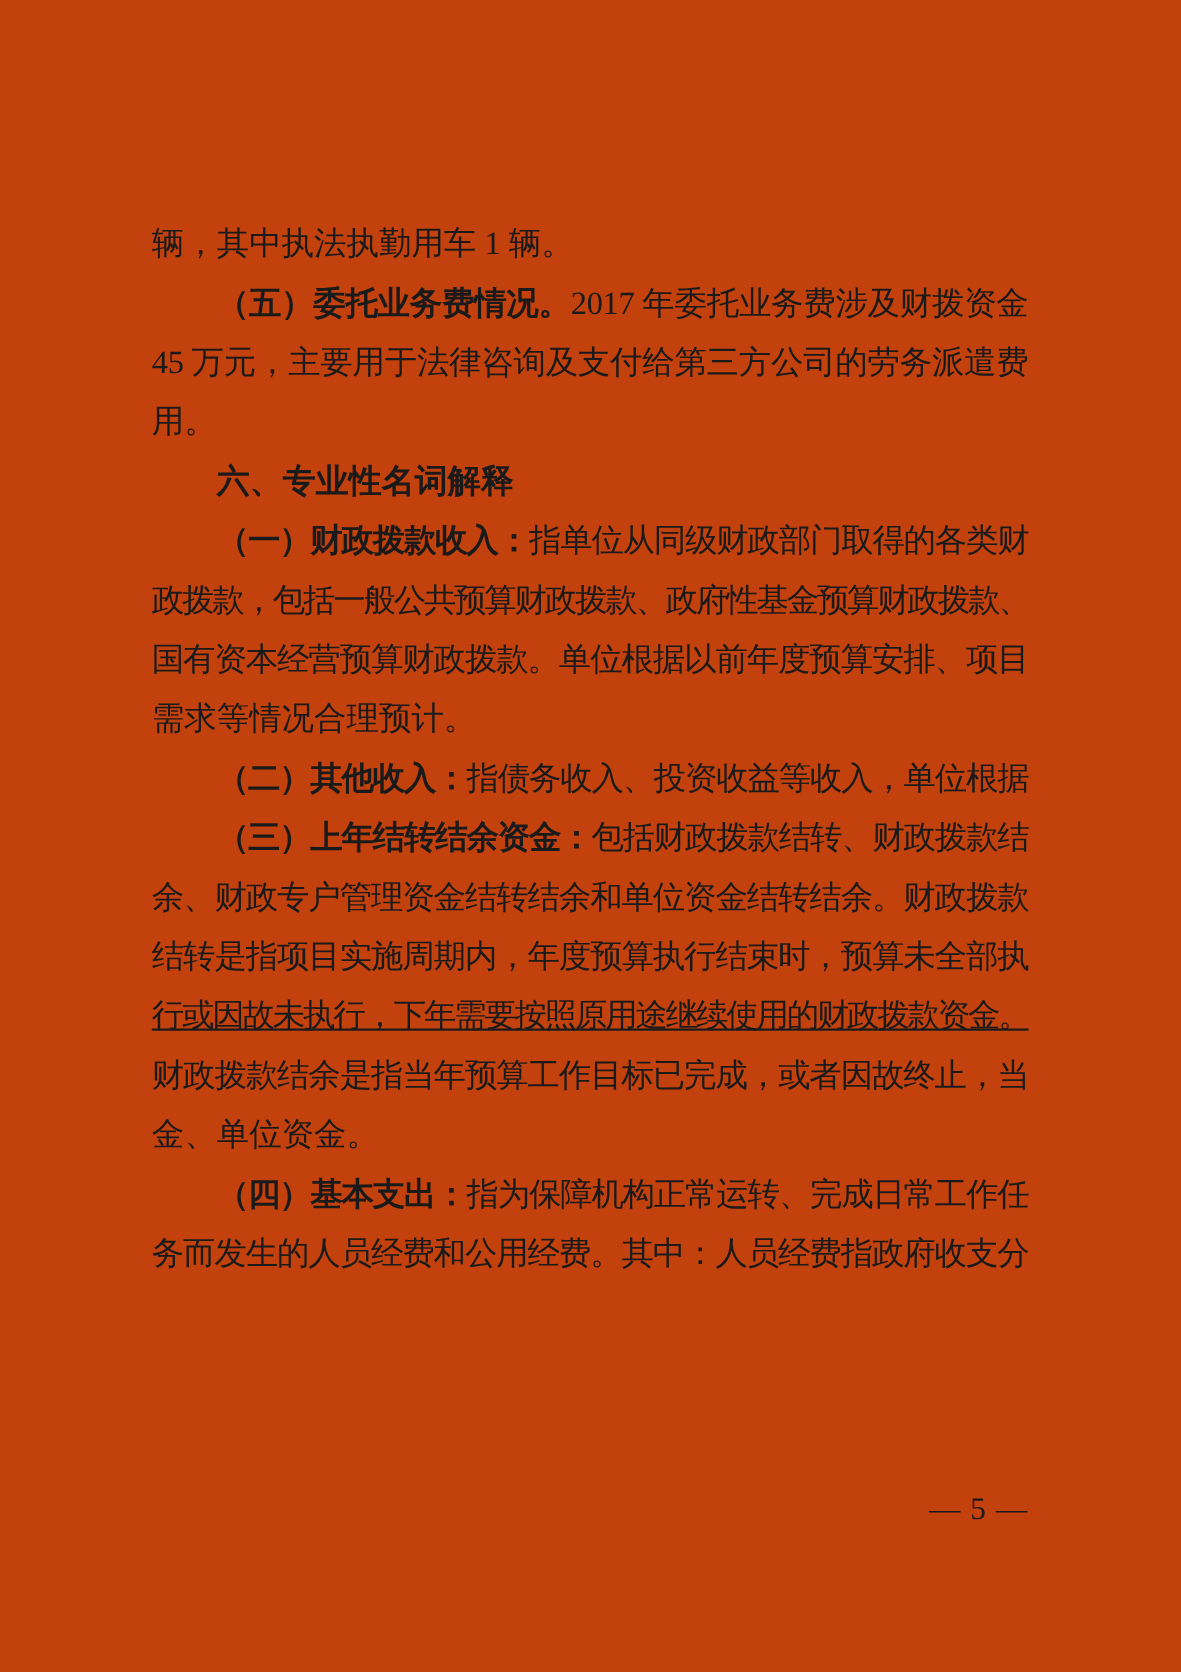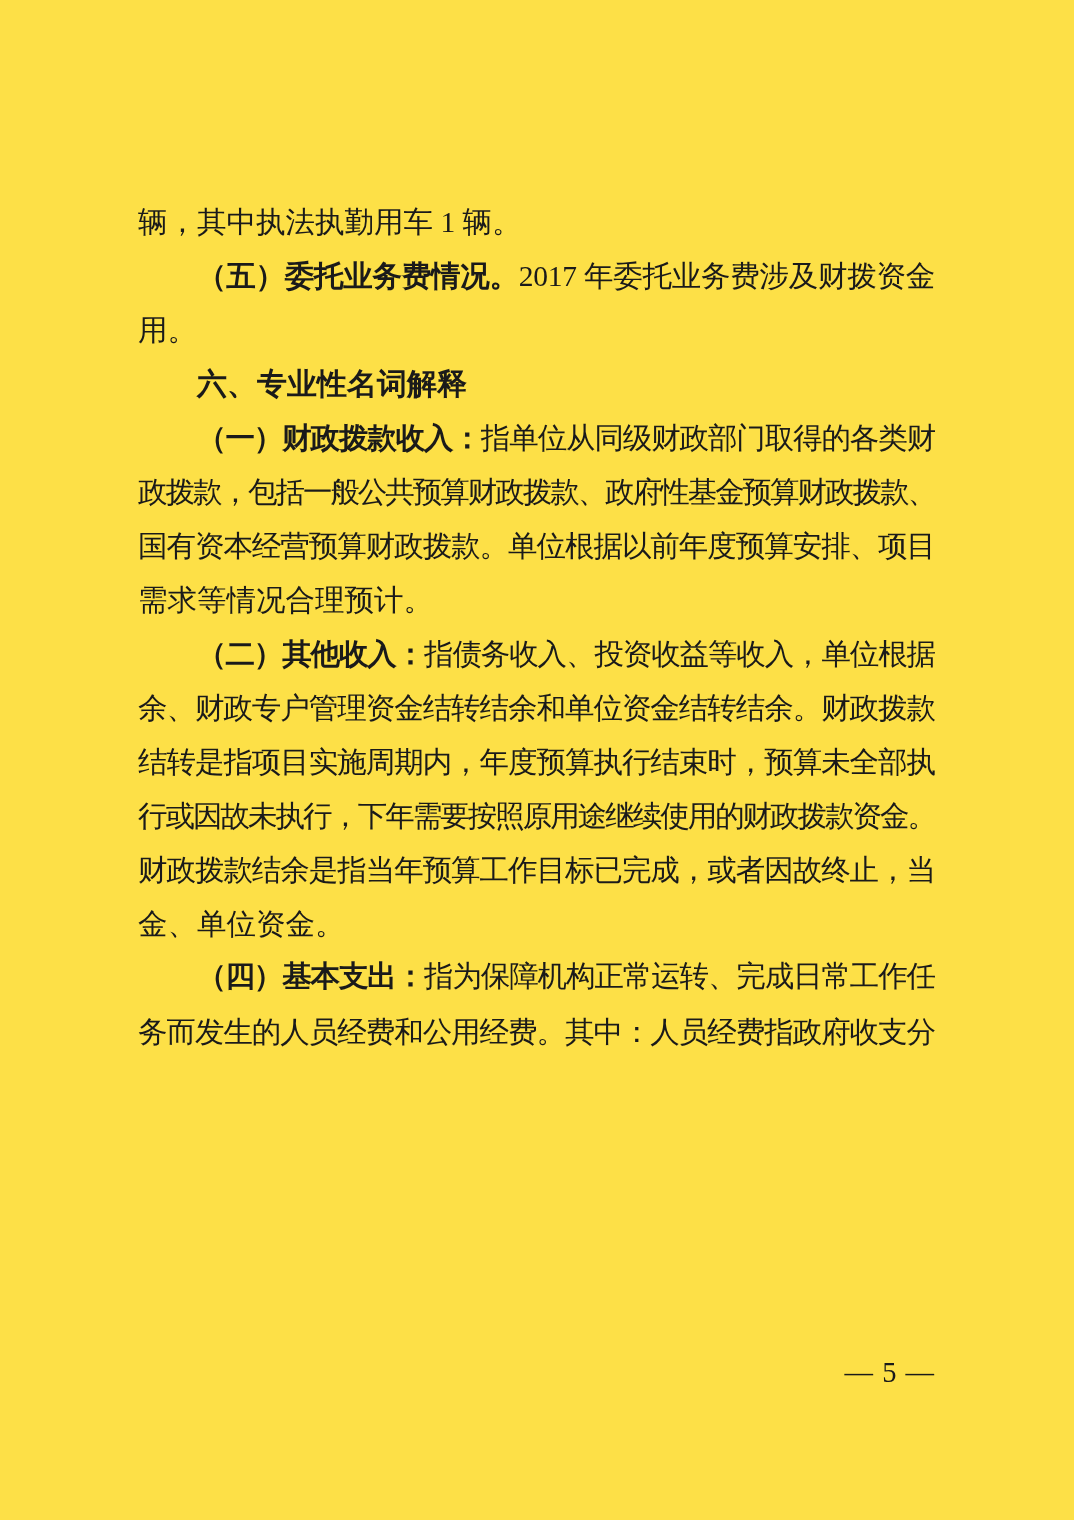--- a/index.html
+++ b/index.html
@@ -1,21 +1,21 @@
 <!DOCTYPE html>
 <html><head>
 <meta charset="utf-8">
 <style>
   html, body { margin: 0; padding: 0; background: #e8e8e8; }
   .page {
     position: relative;
     width: 1074px;
     height: 1520px;
     margin: 0 auto;
-    background: #fde047;
+    background: #c2410c;
     color: #1a1a1a;
     font-family: "Liberation Serif", "DejaVu Serif", serif;
     overflow: hidden;
   }
   .body-text {
     position: absolute;
     left: 138px;
     top: 195px;
     width: 797px;
   }
@@ -44,29 +44,31 @@
     letter-spacing: 1px;
   }
 </style>
 </head>
 <body>
 
 <div class="page">
   <main class="body-text" id="doc-lines">
       <div class="line"><span class="measure"><span>辆，其中执法执勤用车 1 辆。</span></span></div>
       <div class="line indent fill" style="letter-spacing: -0.245536px;"><span class="measure"><span class="term">（五）委托业务费情况。</span><span>2017 年委托业务费涉及财拨资金</span></span></div>
+      <div class="line fill" style="letter-spacing: -0.237069px;"><span class="measure"><span>45 万元，主要用于法律咨询及支付给第三方公司的劳务派遣费</span></span></div>
       <div class="line"><span class="measure"><span>用。</span></span></div>
       <div class="line heading indent"><span class="measure"><span>六、专业性名词解释</span></span></div>
       <div class="line indent fill" style="letter-spacing: -1.11538px;"><span class="measure"><span class="term">（一）财政拨款收入：</span><span>指单位从同级财政部门取得的各类财</span></span></div>
       <div class="line fill" style="letter-spacing: -2.01724px;"><span class="measure"><span>政拨款，包括一般公共预算财政拨款、政府性基金预算财政拨款、</span></span></div>
       <div class="line fill" style="letter-spacing: -1.03571px;"><span class="measure"><span>国有资本经营预算财政拨款。单位根据以前年度预算安排、项目</span></span></div>
       <div class="line"><span class="measure"><span>需求等情况合理预计。</span></span></div>
       <div class="line indent fill" style="letter-spacing: -1.11538px; font-family: Liberation Serif, serif;"><span class="measure"><span class="term">（二）其他收入：</span><span>指债务收入、投资收益等收入，单位根据</span></span></div>
+      <div class="line indent fill" style="letter-spacing: -1.11538px;"><span class="measure"><span class="term">（三）上年结转结余资金：</span><span>包括财政拨款结转、财政拨款结</span></span></div>
       <div class="line fill" style="letter-spacing: -1.03571px;"><span class="measure"><span>余、财政专户管理资金结转结余和单位资金结转结余。财政拨款</span></span></div>
       <div class="line fill" style="letter-spacing: -1.03571px;"><span class="measure"><span>结转是指项目实施周期内，年度预算执行结束时，预算未全部执</span></span></div>
-      <div class="line fill" style="letter-spacing: -2.01724px;"><span class="measure"><span>行或因故未执行，下年需要按照原用途继续使用的财政拨款资金。</span></span></div>
+      <div class="line fill" style="letter-spacing: -2.01724px; text-decoration: underline;"><span class="measure"><span>行或因故未执行，下年需要按照原用途继续使用的财政拨款资金。</span></span></div>
       <div class="line fill" style="letter-spacing: -1.03571px;"><span class="measure"><span>财政拨款结余是指当年预算工作目标已完成，或者因故终止，当</span></span></div>
       <div class="line"><span class="measure"><span>金、单位资金。</span></span></div>
-      <div class="line indent fill" style="letter-spacing: -1.11538px; font-family: Liberation Mono, monospace;"><span class="measure"><span class="term">（四）基本支出：</span><span>指为保障机构正常运转、完成日常工作任</span></span></div>
+      <div class="line indent fill" style="letter-spacing: -1.11538px;"><span class="measure"><span class="term">（四）基本支出：</span><span>指为保障机构正常运转、完成日常工作任</span></span></div>
       <div class="line fill" style="letter-spacing: -1.03571px;"><span class="measure"><span>务而发生的人员经费和公用经费。其中：人员经费指政府收支分</span></span></div>
     </main>
   <div class="page-footer">— 5 —</div>
 </div>
 
 </body></html>

